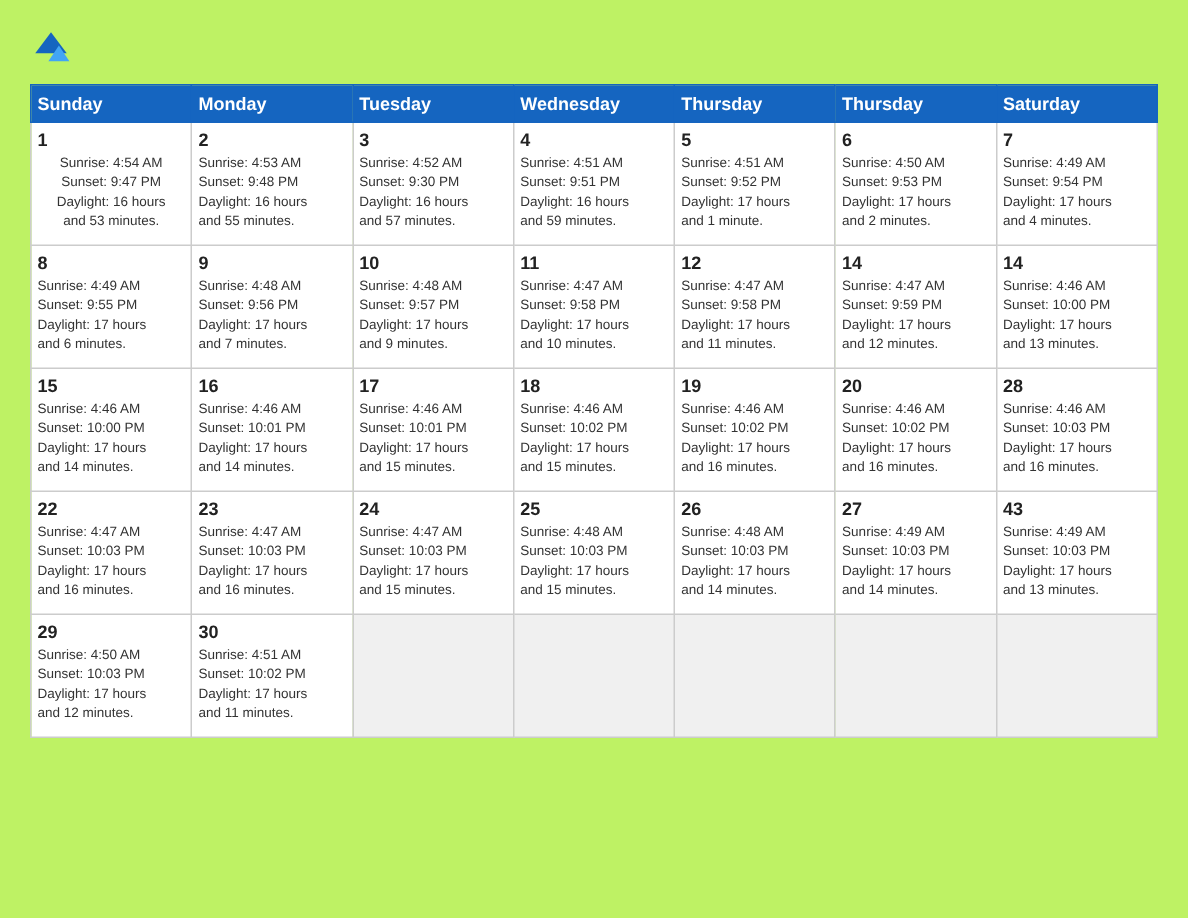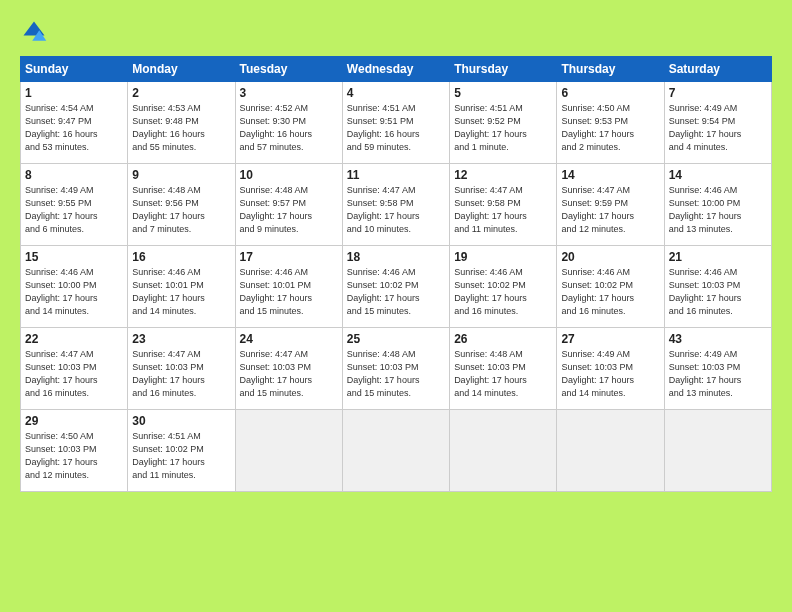--- a/index.html
+++ b/index.html
@@ -118,21 +118,21 @@
           <th>Wednesday</th>
           <th>Thursday</th>
           <th>Thursday</th>
           <th>Saturday</th>
         </tr>
     </thead>
     <tbody id="calendar-body">
         <tr>
           <td>
             <span class="day-num">1</span>
-            <div class="day-info" style="white-space: pre-line;">Sunrise: 4:54 AM
+            <div class="day-info" style="white-space: pre-line; text-align: center;">Sunrise: 4:54 AM
 Sunset: 9:47 PM
 Daylight: 16 hours
 and 53 minutes.</div>
           </td>
           <td>
             <span class="day-num">2</span>
             <div class="day-info" style="white-space: pre-line;">Sunrise: 4:53 AM
 Sunset: 9:48 PM
 Daylight: 16 hours
 and 55 minutes.</div>
@@ -261,21 +261,21 @@
 and 16 minutes.</div>
           </td>
           <td>
             <span class="day-num">20</span>
             <div class="day-info" style="white-space: pre-line;">Sunrise: 4:46 AM
 Sunset: 10:02 PM
 Daylight: 17 hours
 and 16 minutes.</div>
           </td>
           <td>
-            <span class="day-num">21</span>
+            <span class="day-num">28</span>
             <div class="day-info" style="white-space: pre-line;">Sunrise: 4:46 AM
 Sunset: 10:03 PM
 Daylight: 17 hours
 and 16 minutes.</div>
           </td>
         </tr>
         <tr>
           <td>
             <span class="day-num">22</span>
             <div class="day-info" style="white-space: pre-line;">Sunrise: 4:47 AM

